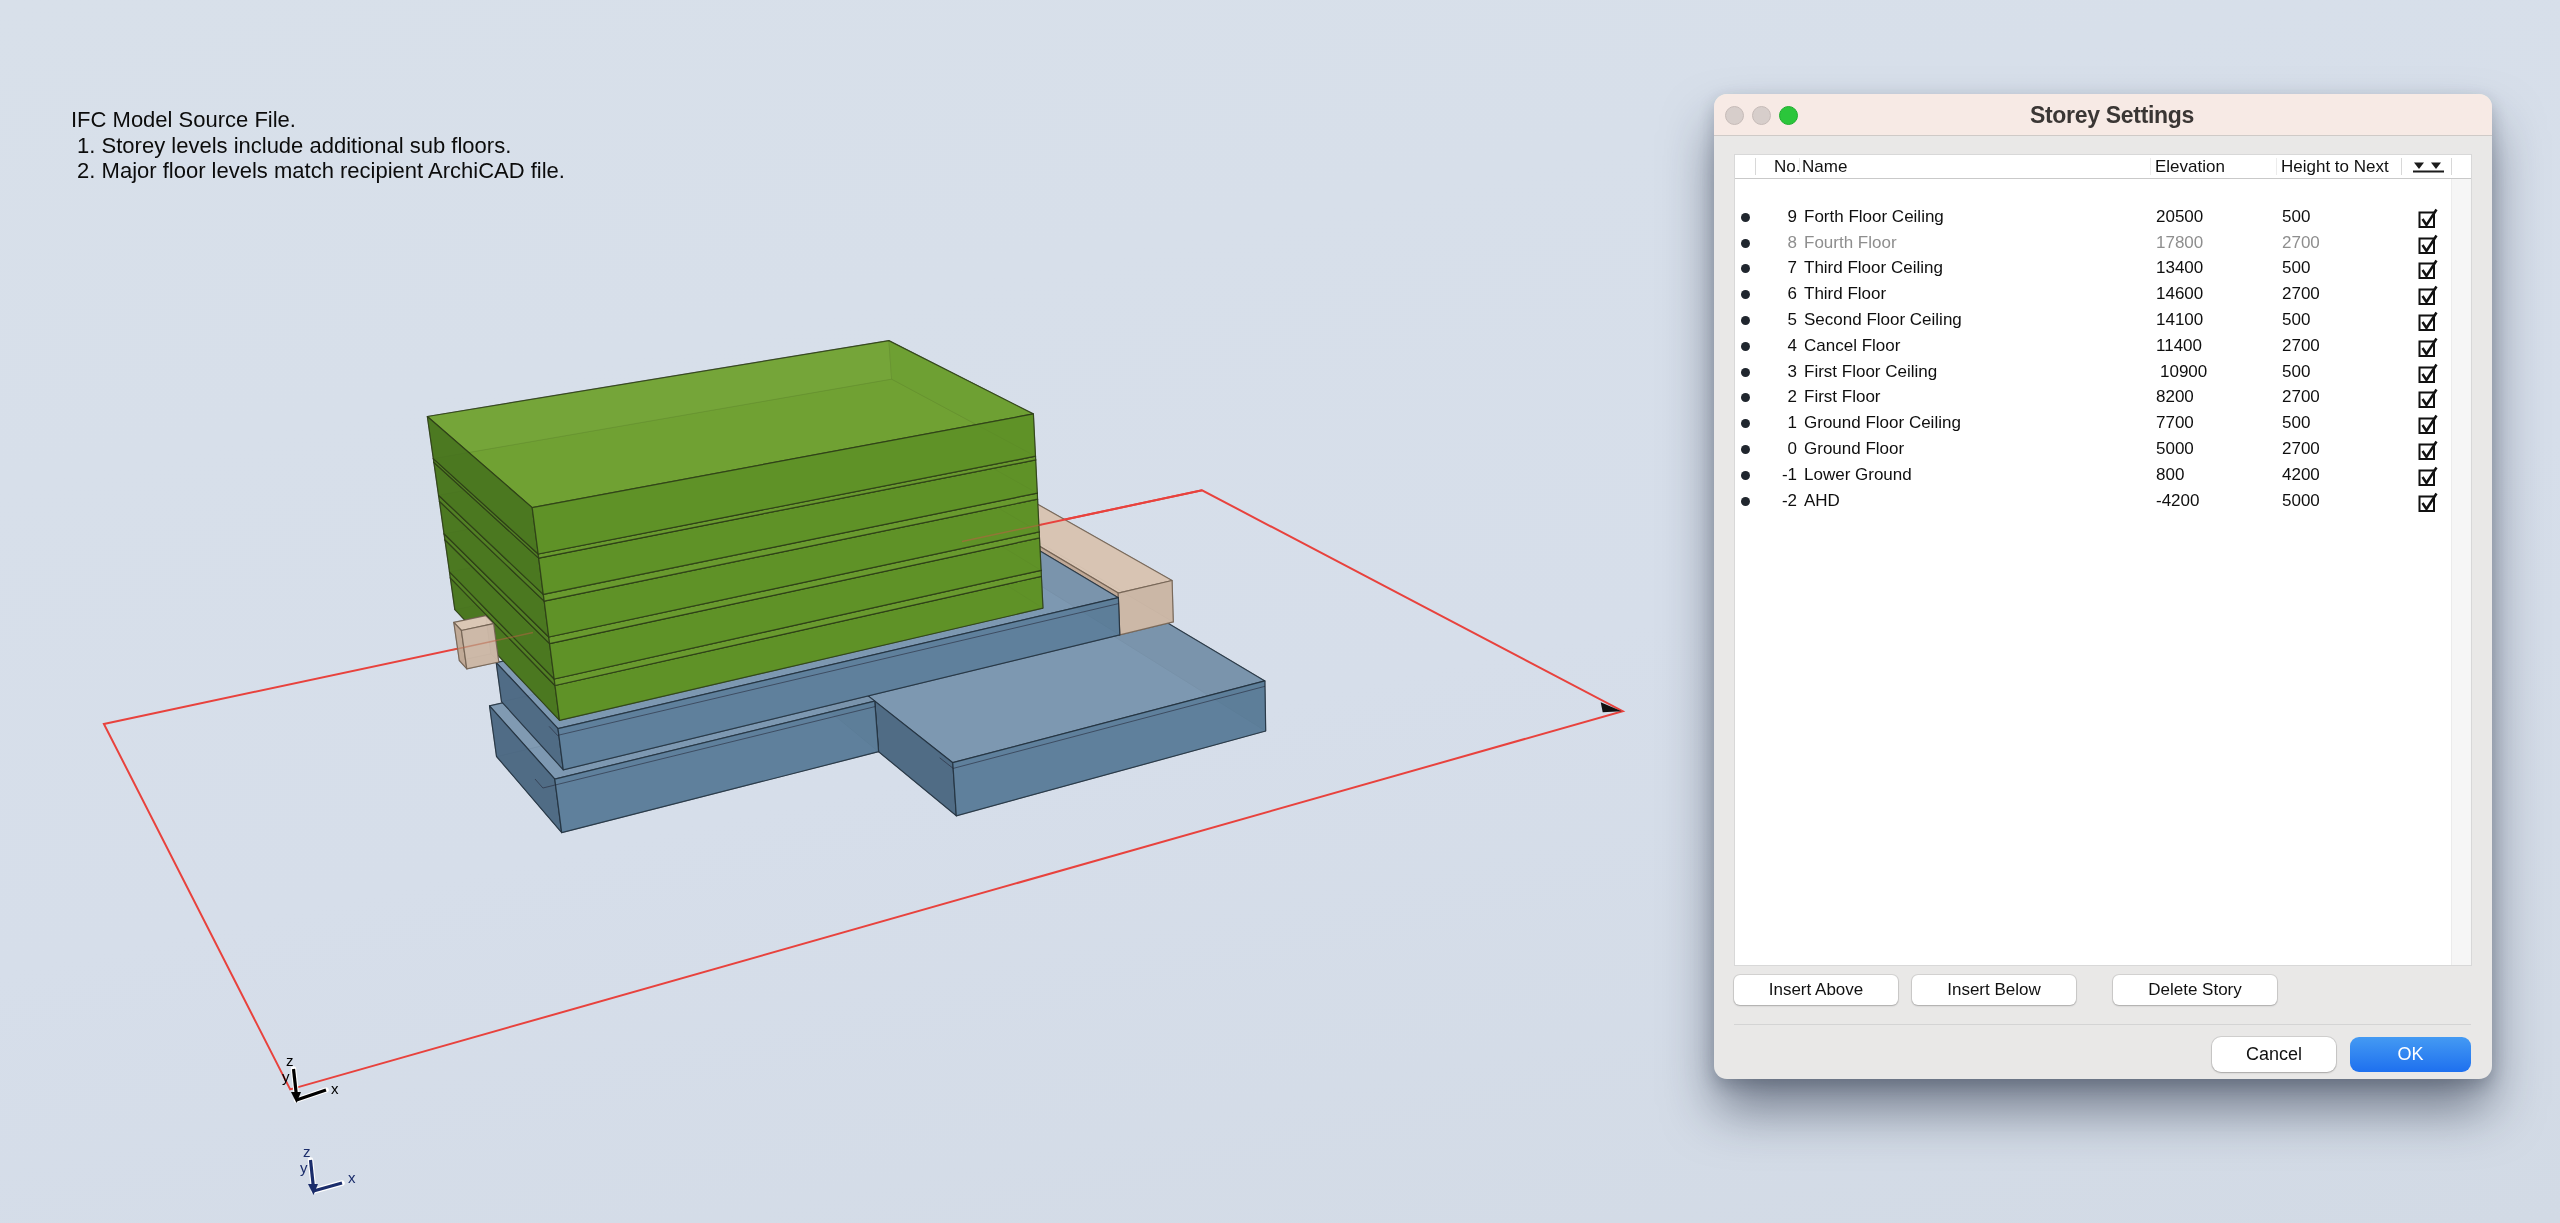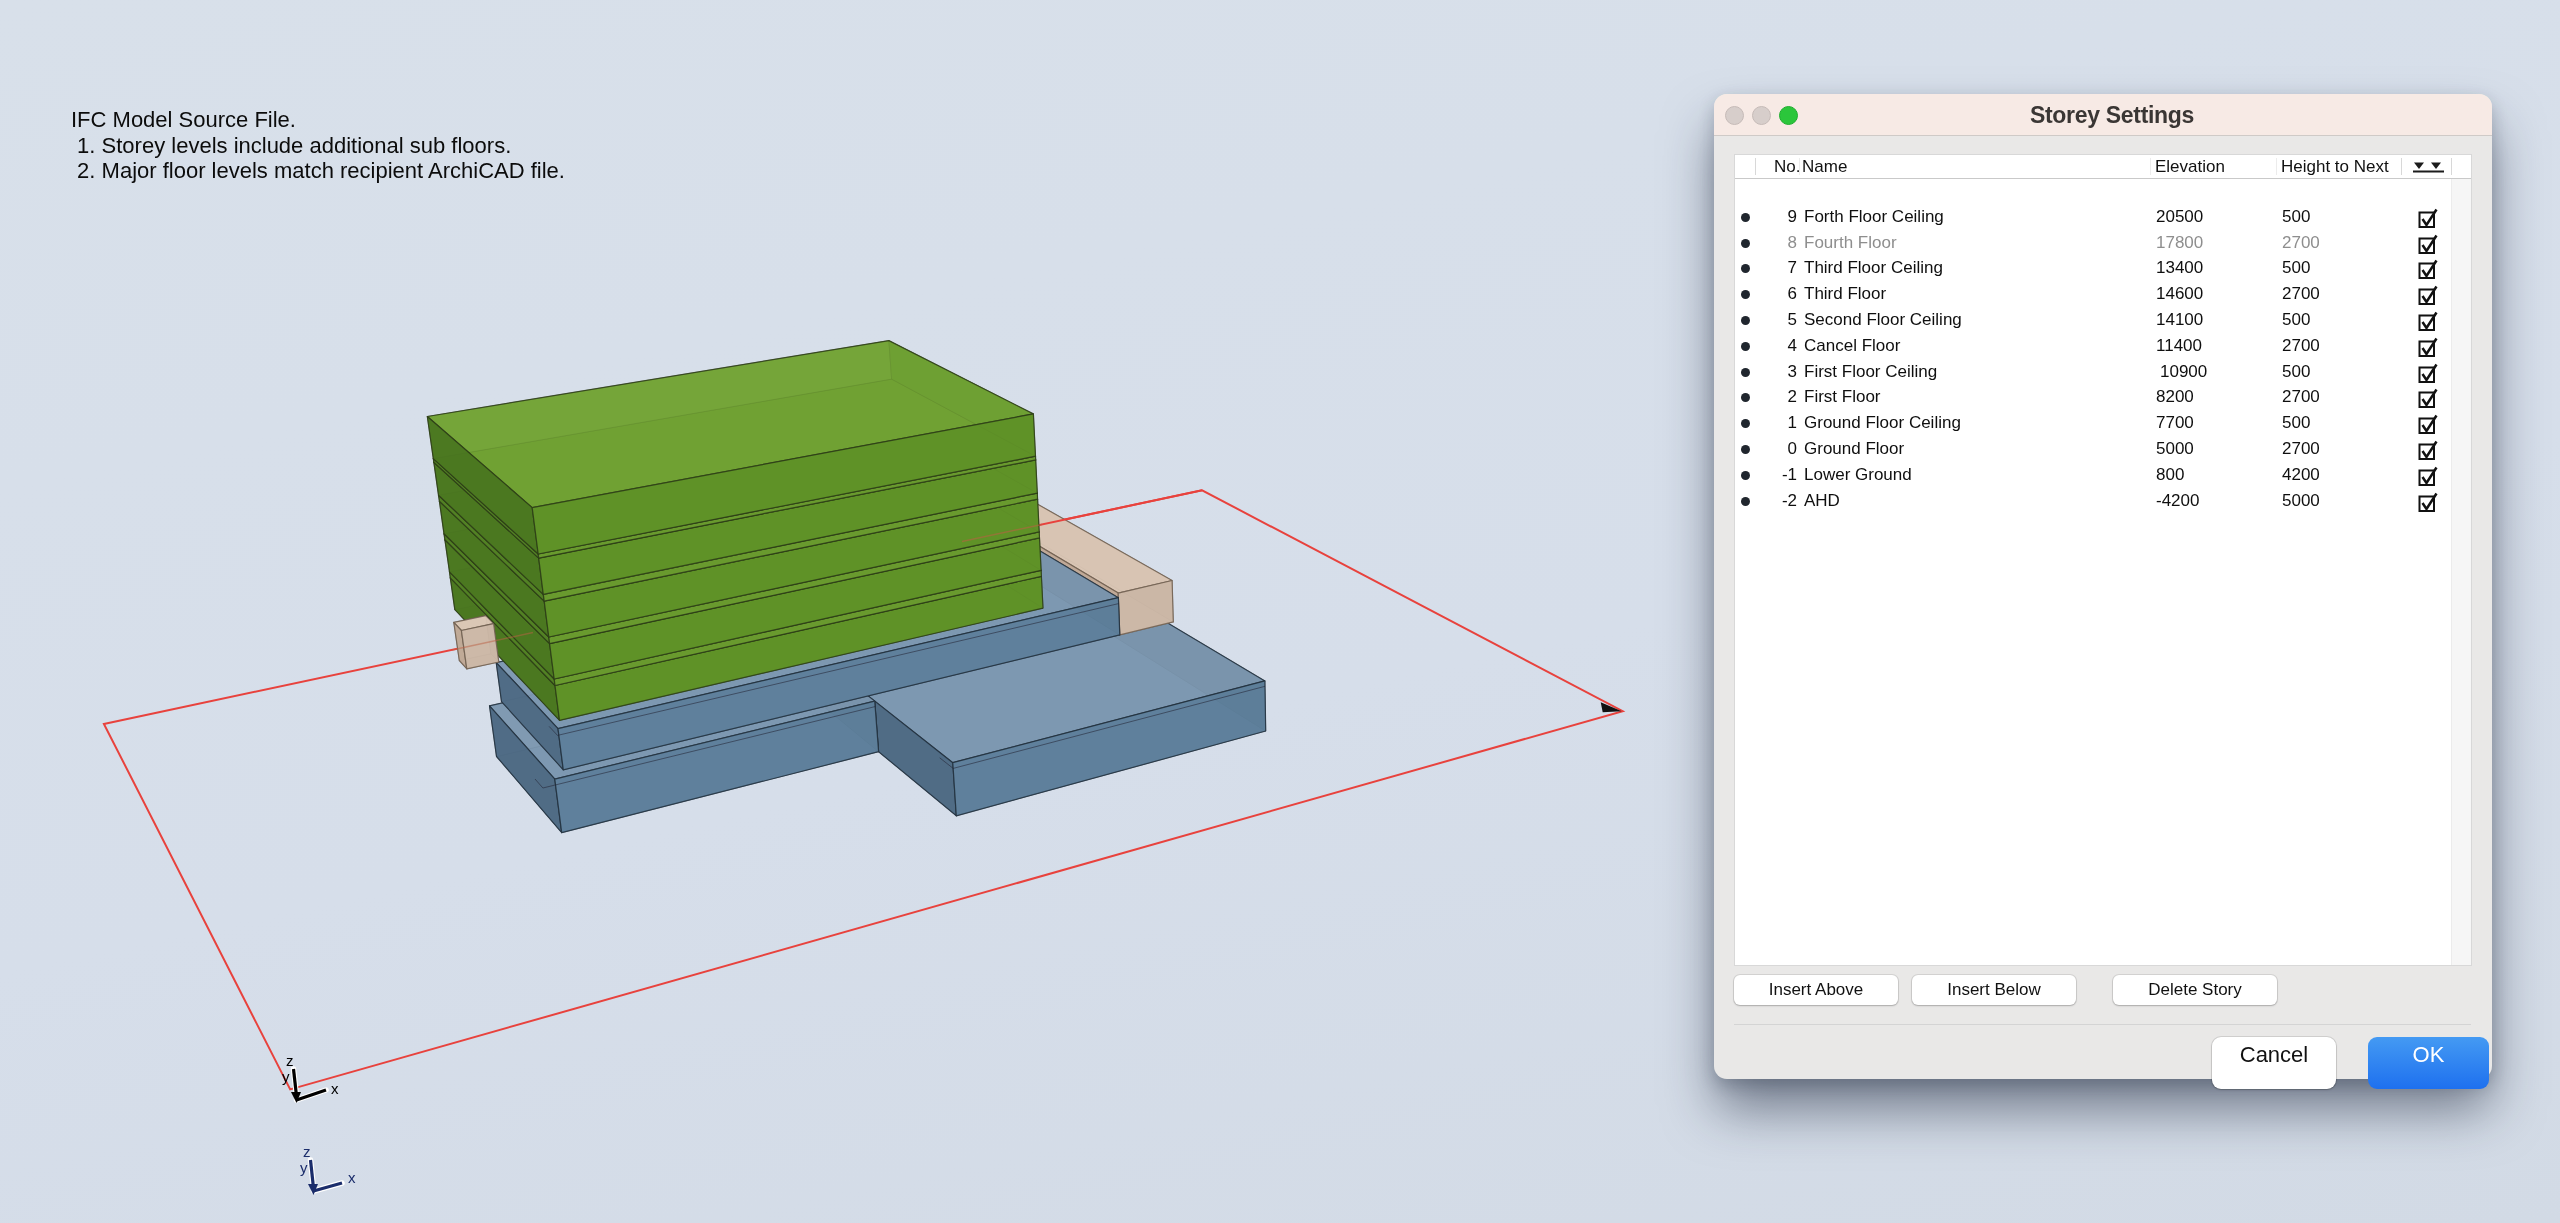--- a/index.html
+++ b/index.html
@@ -8,21 +8,21 @@
 .tbar{position:absolute;left:0;top:0;right:0;height:41px;background:#f7eae5;border-radius:13px 13px 0 0;border-bottom:1px solid #cfcac7;}
 .tl{position:absolute;top:12px;width:17px;height:17px;border-radius:50%;}
 .title{position:absolute;left:18px;right:0;top:8px;text-align:center;font-size:23px;letter-spacing:-0.3px;font-weight:bold;color:#3a3634;}
 .tablewrap{position:absolute;left:20px;top:60px;width:738px;height:812px;background:#fff;border:1px solid #d8d8d8;box-sizing:border-box;}
 .hdr{position:absolute;left:0;right:0;top:0;height:23px;background:#fff;border-bottom:1px solid #c9c9c9;font-size:17px;color:#111;}
 .hdr span{white-space:nowrap;}
 .sb{position:absolute;right:0;top:24px;bottom:0;width:19px;background:#f6f6f6;border-left:1px solid #ececec;}
 .row{position:absolute;left:0;right:0;height:25.8px;font-size:17px;color:#0f0f0f;}
 .row span{white-space:nowrap;}
 .btn{position:absolute;height:30px;background:#fff;border-radius:6px;box-shadow:0 0 0 1px rgba(0,0,0,0.09),0 1px 2px rgba(0,0,0,0.2);font-size:17px;color:#111;text-align:center;line-height:30px;}
-.btn2{position:absolute;height:52px;border-radius:9px;font-size:22px;text-align:center;line-height:35px;}
+.btn2{position:absolute;height:35px;border-radius:9px;font-size:18px;text-align:center;line-height:35px;}
 </style></head><body>
 
 <svg width="2560" height="1223" viewBox="0 0 2560 1223" style="position:absolute;left:0;top:0">
 <polygon points="290.2,1089.4 1622.7,711.2 1202.1,490.3 103.9,723.9" fill="none" stroke="#e8423d" stroke-width="2"></polygon>
 <path d="M 1600.7 702.2 L 1621.7 711.2 L 1602.7 712.2 Z" fill="#111"></path>
 <polygon points="956.3,815.8 1265.7,731.0 1084.1,617.6 797.9,685.2" fill="#7390a9" fill-opacity="1.0" stroke="#1f2d3a" stroke-opacity="0.8" stroke-width="0.7" stroke-linejoin="round"></polygon>
 <polygon points="797.9,685.2 1084.1,617.6 1082.2,572.1 793.7,637.2" fill="#8aa5bb" fill-opacity="1.0" stroke="#1f2d3a" stroke-opacity="0.8" stroke-width="0.7" stroke-linejoin="round"></polygon>
 <polygon points="1265.7,731.0 1084.1,617.6 1082.2,572.1 1264.9,680.9" fill="#53677d" fill-opacity="1.0" stroke="#1f2d3a" stroke-opacity="0.8" stroke-width="0.7" stroke-linejoin="round"></polygon>
 <polygon points="952.8,762.7 1264.9,680.9 1082.2,572.1 793.7,637.2" fill="#7e99b1" fill-opacity="0.9" stroke="#1f2d3a" stroke-opacity="0.8" stroke-width="1.2" stroke-linejoin="round"></polygon>
 <polygon points="956.3,815.8 878.6,751.7 874.7,701.1 952.8,762.7" fill="#4e6a84" fill-opacity="0.97" stroke="#1f2d3a" stroke-opacity="0.8" stroke-width="1.2" stroke-linejoin="round"></polygon>
@@ -302,13 +302,13 @@
           <rect x="3.5" y="6.5" width="14.5" height="14.5" fill="none" stroke="#111" stroke-width="2"></rect>
           <path d="M6.5 13 L10.5 19 L20.5 3.5" fill="none" stroke="#111" stroke-width="2.5"></path>
         </svg>
 </div>
 </div>
 <div class="btn" style="left:20px;top:881px;width:164px;">Insert Above</div>
 <div class="btn" style="left:198px;top:881px;width:164px;">Insert Below</div>
 <div class="btn" style="left:374px;top:881px;width:164px;margin-left:25px;">Delete Story</div>
 <div style="position:absolute;left:20px;top:930px;right:21px;border-top:1px solid #d4d4d4;"></div>
 <div class="btn2" style="left:498px;top:943px;width:124px;background:#fff;box-shadow:0 0 0 1px rgba(0,0,0,0.1),0 1px 2px rgba(0,0,0,0.2);color:#111;">Cancel</div>
-<div class="btn2" style="left:636px;top:943px;width:121px;background:linear-gradient(#449af3,#1e70ef);color:#fff;margin-left:18px;">OK</div>
+<div class="btn2" style="left:636px;top:943px;width:121px;background:linear-gradient(#449af3,#1e70ef);color:#fff;">OK</div>
 </div>
 </body></html>

